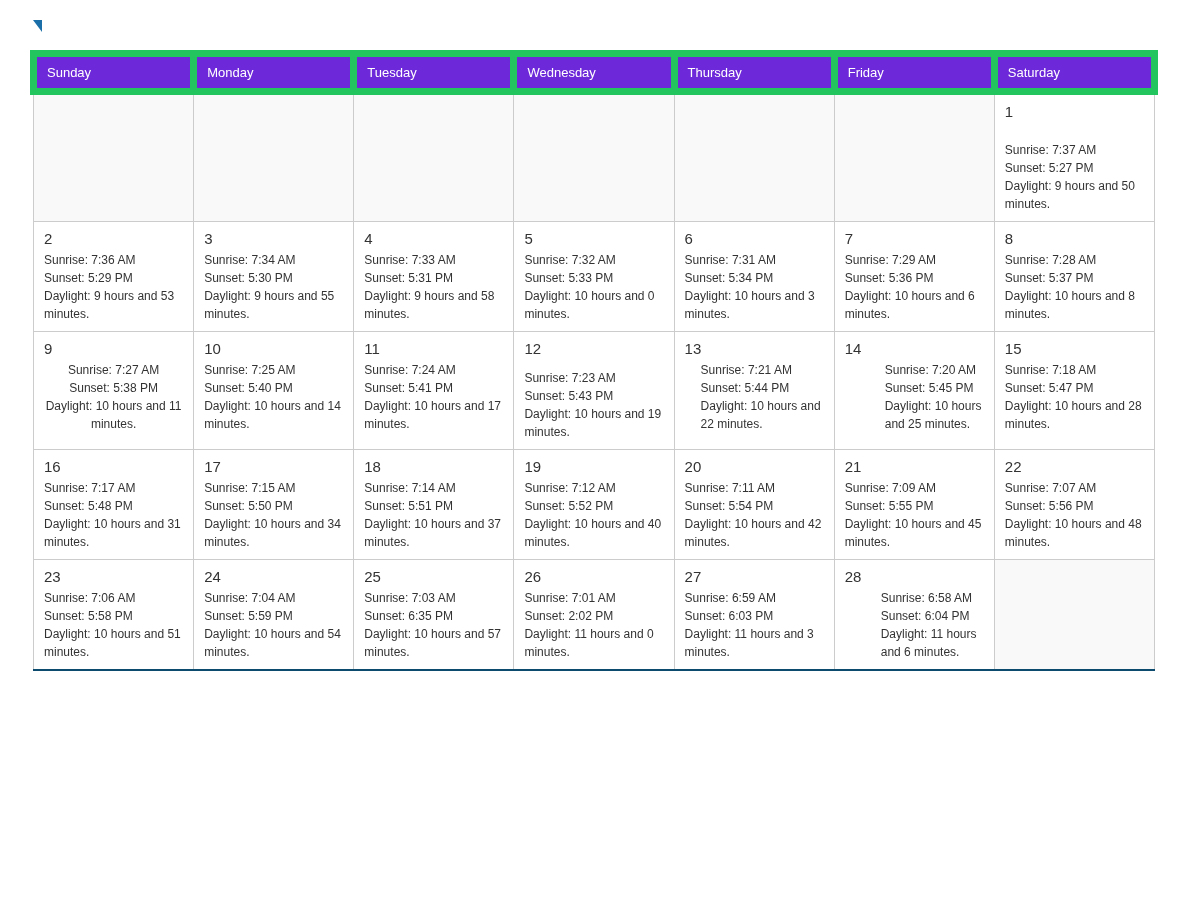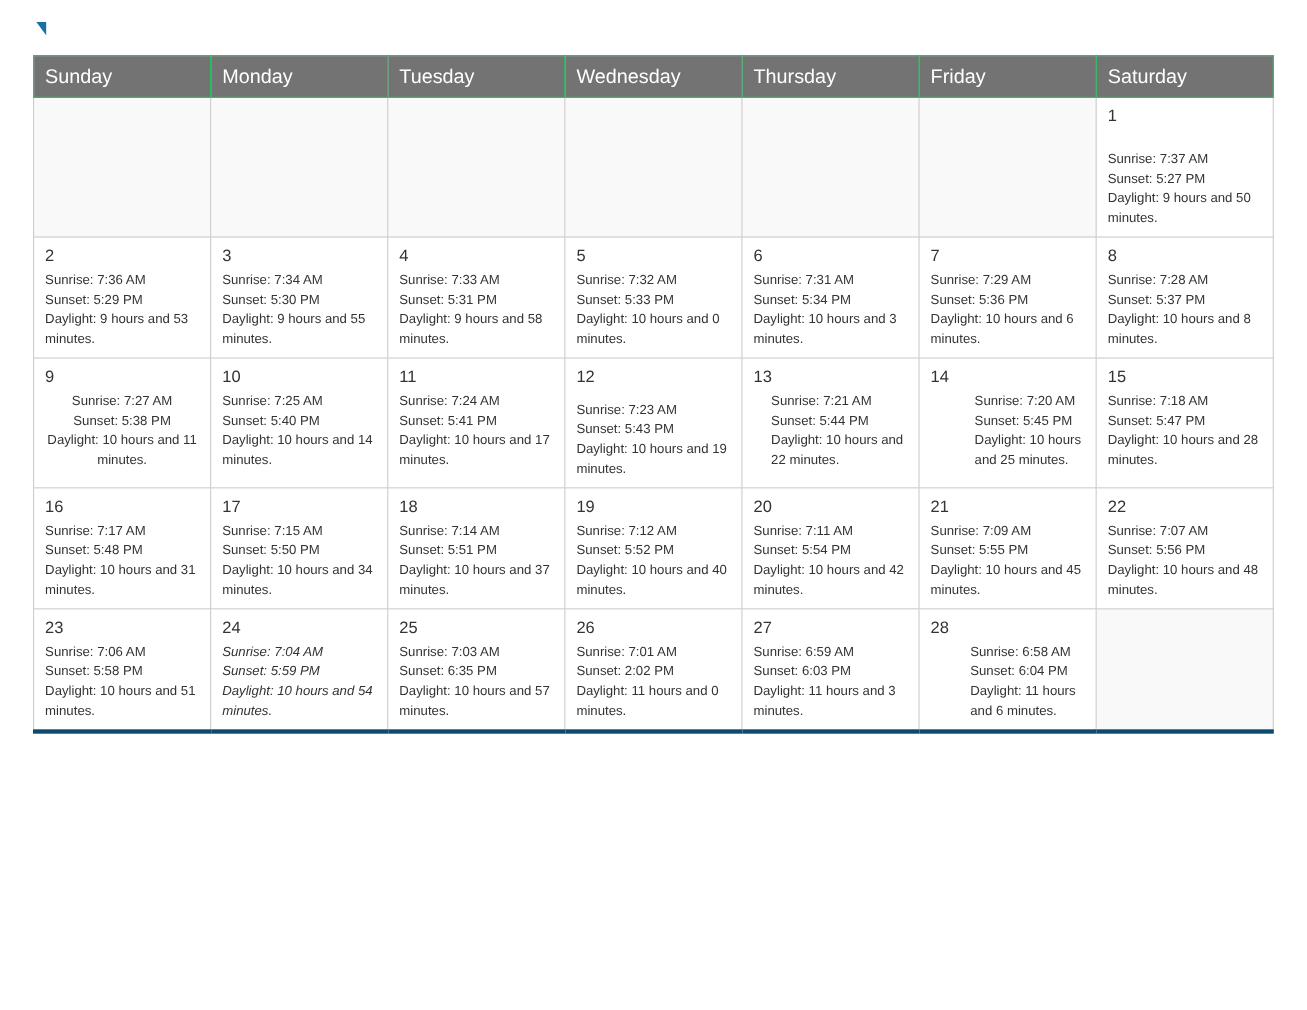--- a/index.html
+++ b/index.html
@@ -47,27 +47,27 @@
       font-size: 20px;
       color: #444;
       margin-top: 4px;
     }
     .calendar {
       width: 100%;
       border-collapse: collapse;
       border: 1px solid #999;
     }
     .calendar th {
-      background-color: #737373;
+      background-color: #6d28d9;
       color: #fff;
       text-align: left;
       padding: 8px 10px;
-      font-size: 18px;
+      font-size: 13px;
       font-weight: normal;
-      border: 1px solid #22c55e;
+      border: 7px solid #22c55e;
     }
     .calendar td {
       vertical-align: top;
       padding: 8px 10px;
       border: 1px solid #ccc;
       width: calc(100% / 7);
       min-height: 100px;
       font-size: 12.5px;
       color: #333;
     }
@@ -80,21 +80,21 @@
     }
     .day-info {
       font-size: 12px;
       color: #333;
       line-height: 1.5;
     }
     .empty-cell {
       background: #f9f9f9;
     }
     tr:last-child td {
-      border-bottom: 4px solid #0c4a6e;
+      border-bottom: 2px solid #0c4a6e;
     }
   </style>
 </head>
 <body>
 
 <div class="header">
   <div class="logo">
     <div class="logo-line1">
       <span class="logo-general"></span>
       <span style="display:inline-block; width:0; height:0; border-left:9px solid transparent; border-right:0px solid transparent; border-bottom:0px solid transparent; border-top:12px solid #1a6fa8; margin-left:3px; margin-bottom:2px;"></span>
@@ -270,21 +270,21 @@
       </tr>
       <tr>
         <td>
           <span class="day-number">23</span>
           <div class="day-info" style="white-space: pre-line;">Sunrise: 7:06 AM
 Sunset: 5:58 PM
 Daylight: 10 hours and 51 minutes.</div>
         </td>
         <td>
           <span class="day-number">24</span>
-          <div class="day-info" style="white-space: pre-line; font-style: italic;">Sunrise: 7:04 AM
+          <div class="day-info" style="white-space: pre-line;">Sunrise: 7:04 AM
 Sunset: 5:59 PM
 Daylight: 10 hours and 54 minutes.</div>
         </td>
         <td>
           <span class="day-number">25</span>
           <div class="day-info" style="white-space: pre-line;">Sunrise: 7:03 AM
 Sunset: 6:35 PM
 Daylight: 10 hours and 57 minutes.</div>
         </td>
         <td>

